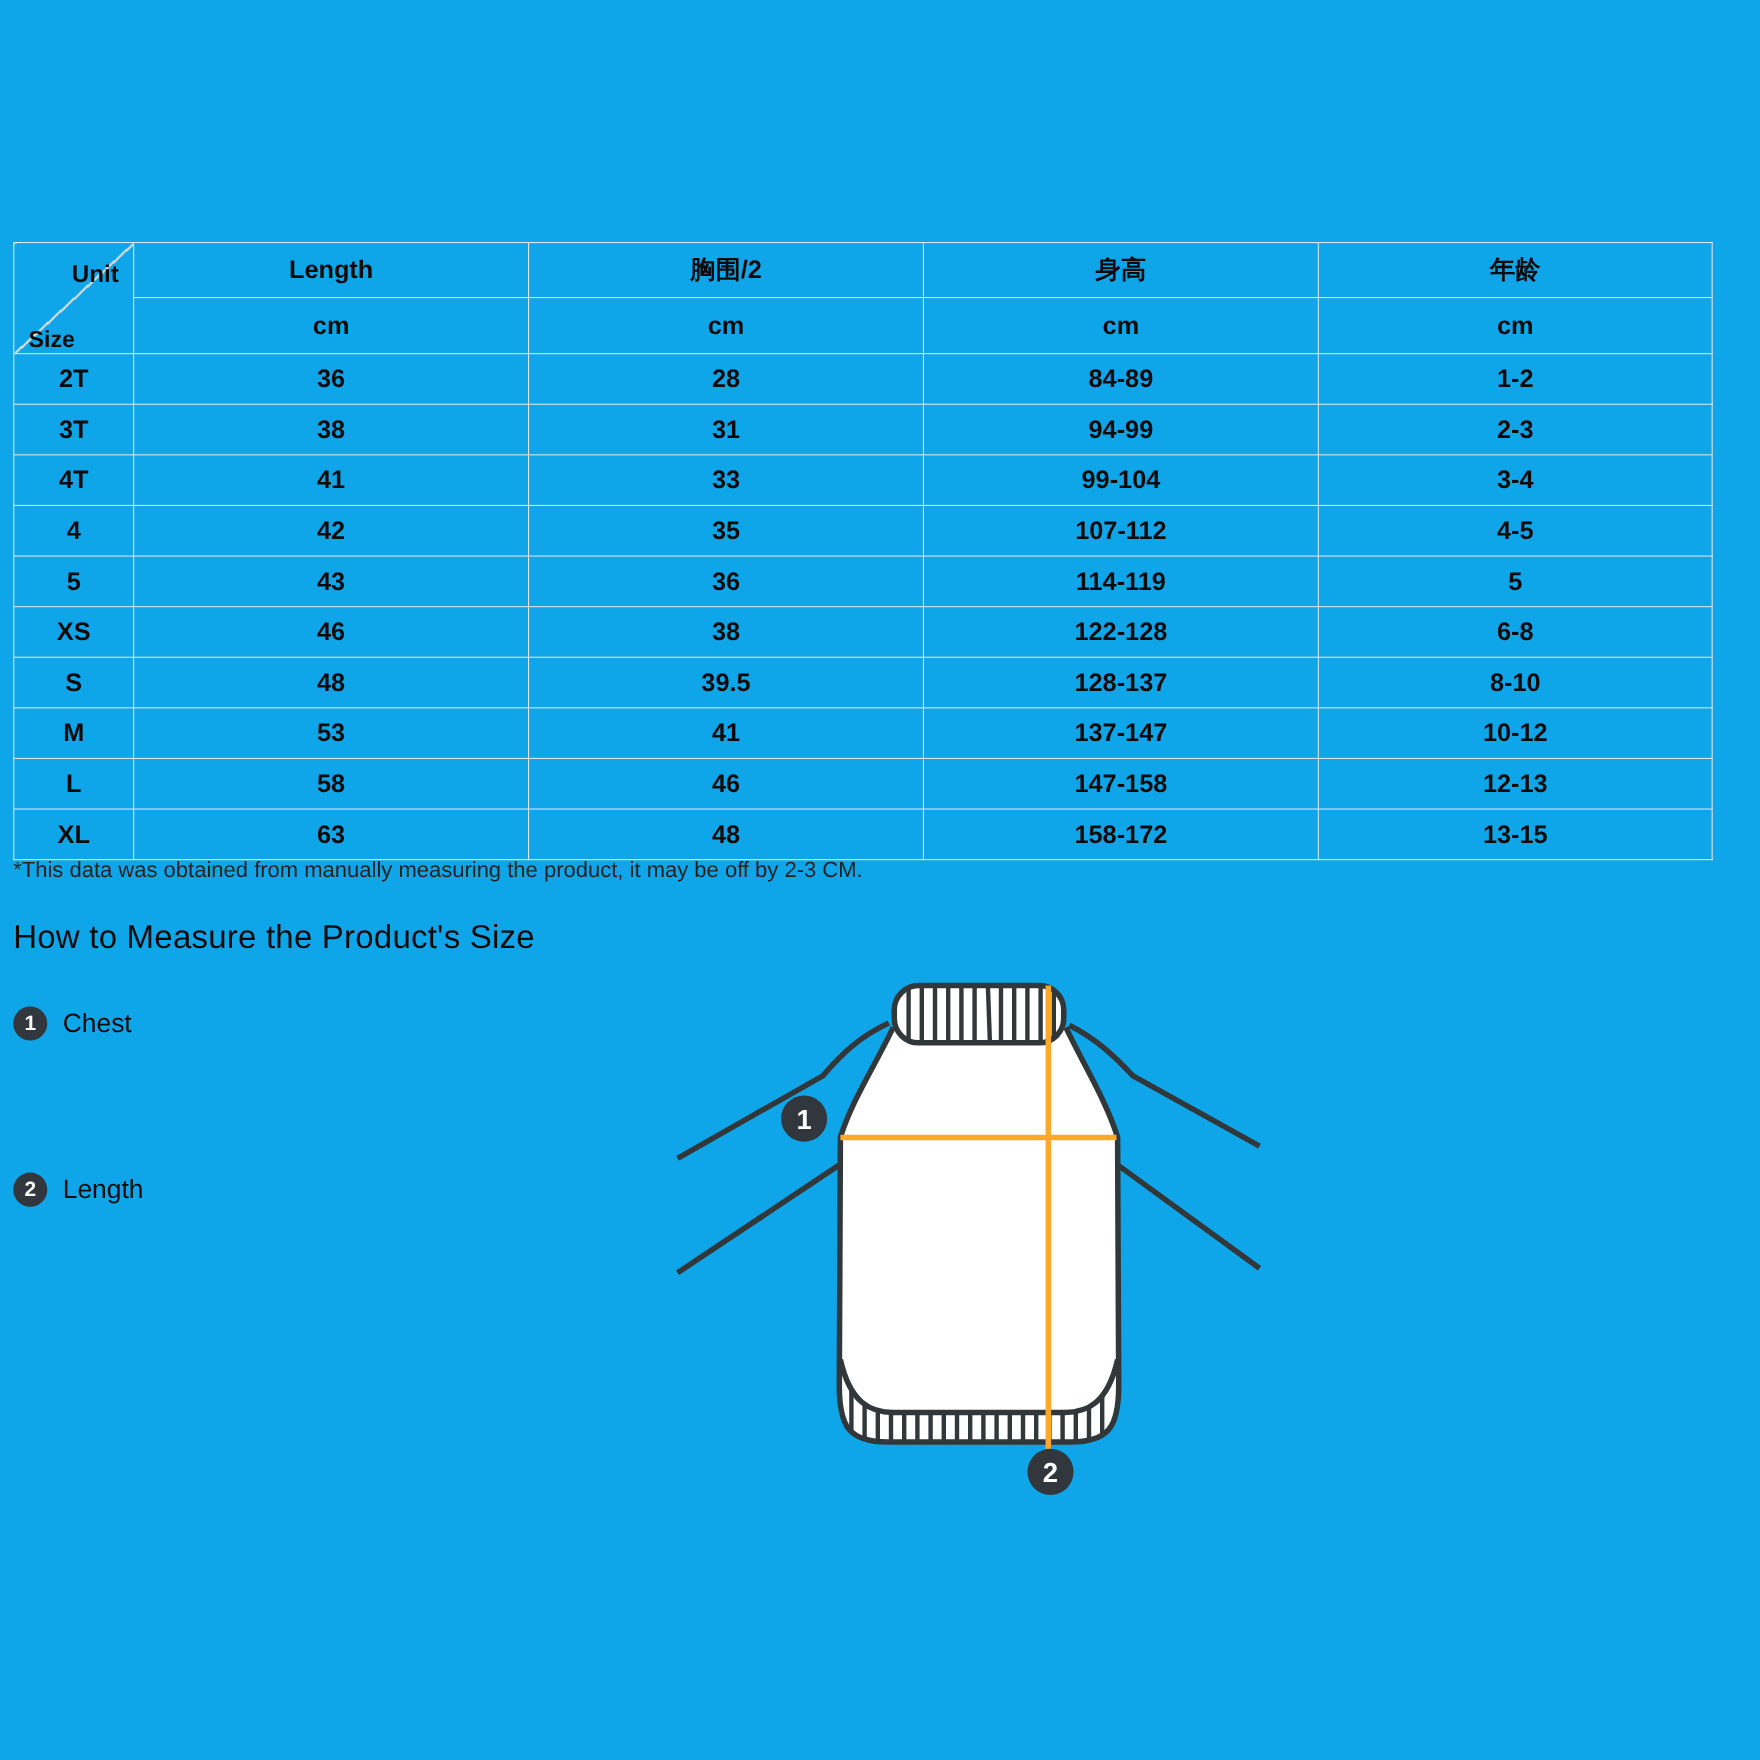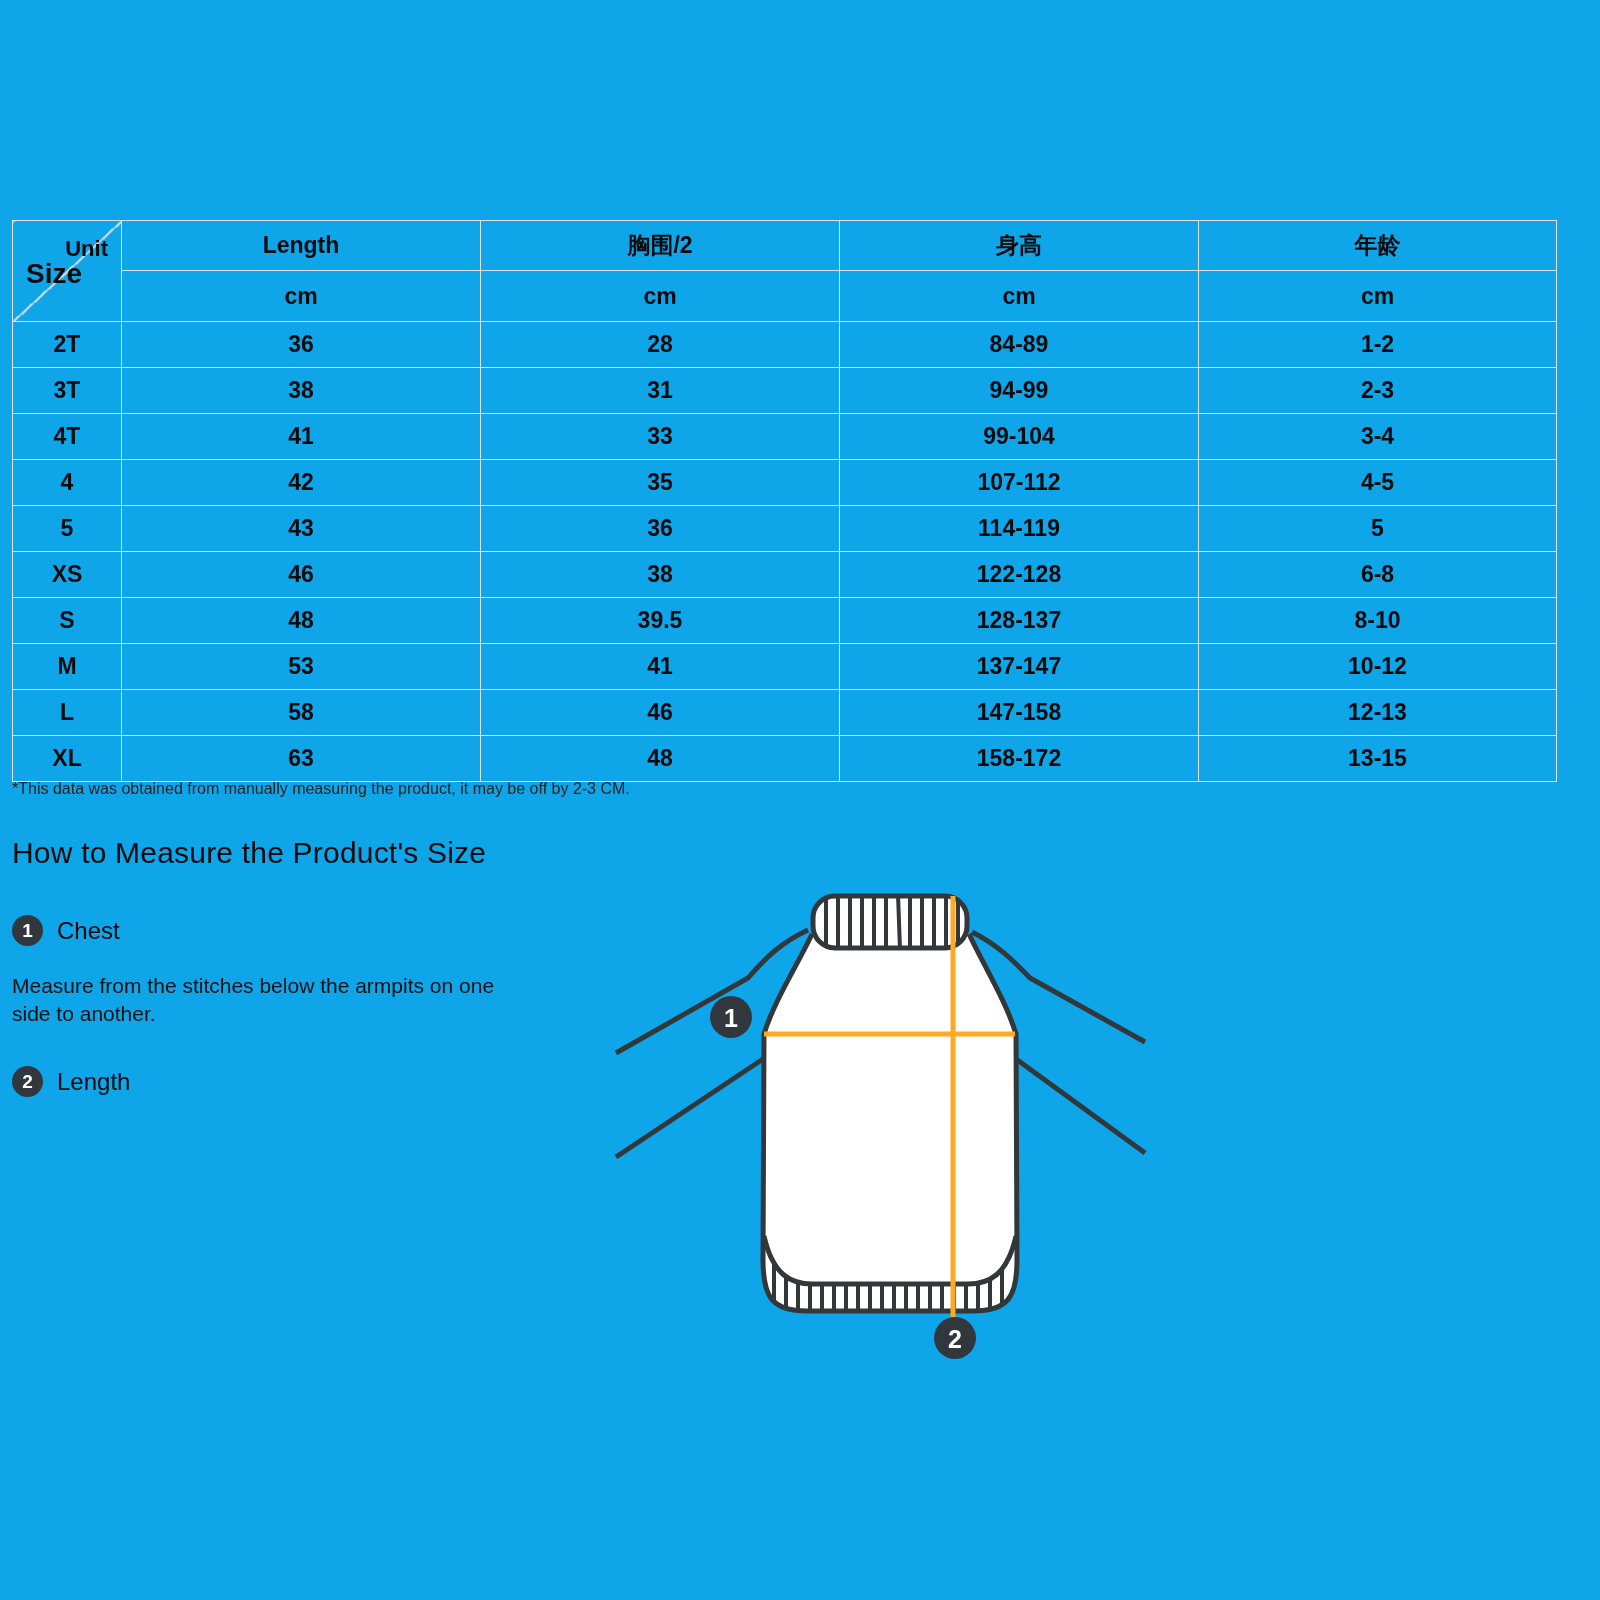--- a/index.html
+++ b/index.html
@@ -17,23 +17,23 @@
     font-size:23px;font-weight:700;color:#0b0b0b;padding:0;
   }
   table.size-table thead tr.hrow1 th{height:49px;}
   table.size-table thead tr.hrow2 th{height:50px;}
   table.size-table tbody td,table.size-table tbody th{height:45px;}
   th.corner{
     position:relative;
     background:linear-gradient(to bottom right,transparent calc(50% - 1px),#dcdcdc calc(50% - 1px),#dcdcdc calc(50% + 1px),transparent calc(50% + 1px));
   }
   th.corner .corner-top{position:absolute;top:15px;right:13px;font-size:22px;}
-  th.corner .corner-bottom{position:absolute;bottom:31px;left:13px;font-size:28px;margin-top:39px;}
-  
-  .footnote{position:absolute;left:12px;top:780px;font-size:16px;font-weight:400;color:#222;margin:0;text-align:right;}
+  th.corner .corner-bottom{position:absolute;bottom:0;left:13px;font-size:21px;margin-top:39px;}
+  
+  .footnote{position:absolute;left:12px;top:780px;font-size:20px;font-weight:400;color:#222;margin:0;text-align:right;}
   .howto-heading{position:absolute;left:12px;top:836px;font-size:30px;font-weight:400;color:#0b0b0b;margin:0;letter-spacing:0.2px;}
   
   .step-header{position:absolute;left:12px;display:flex;align-items:center;gap:14px;}
   .step-header.step-1{top:915px;}
   .step-header.step-2{top:1066px;}
   .step-badge{
     width:31px;height:31px;border-radius:50%;background:#32373d;color:#fff;
     display:flex;align-items:center;justify-content:center;font-size:19px;font-weight:700;flex:0 0 auto;
   }
   .step-title{font-size:24px;font-weight:400;color:#0b0b0b;}
@@ -148,22 +148,20 @@
     </tbody>
   </table>
 
   <p class="footnote">*This data was obtained from manually measuring the product, it may be off by 2-3 CM.</p>
   <h2 class="howto-heading">How to Measure the Product's Size</h2>
 
   <div class="step-header step-1">
     <span class="step-badge">1</span>
     <span class="step-title">Chest</span>
   </div>
-  <p class="step-desc desc-1">Measure from the stitches below the armpits on one
-side to another.</p>
 
   <div class="step-header step-2">
     <span class="step-badge">2</span>
     <span class="step-title">Length</span>
   </div>
 
   <svg class="diagram" width="640" height="530" viewBox="0 0 640 530" fill="none">
     <defs>
       <clipPath id="collarclip">
           <rect x="253" y="36" width="154" height="52" rx="22"></rect>

